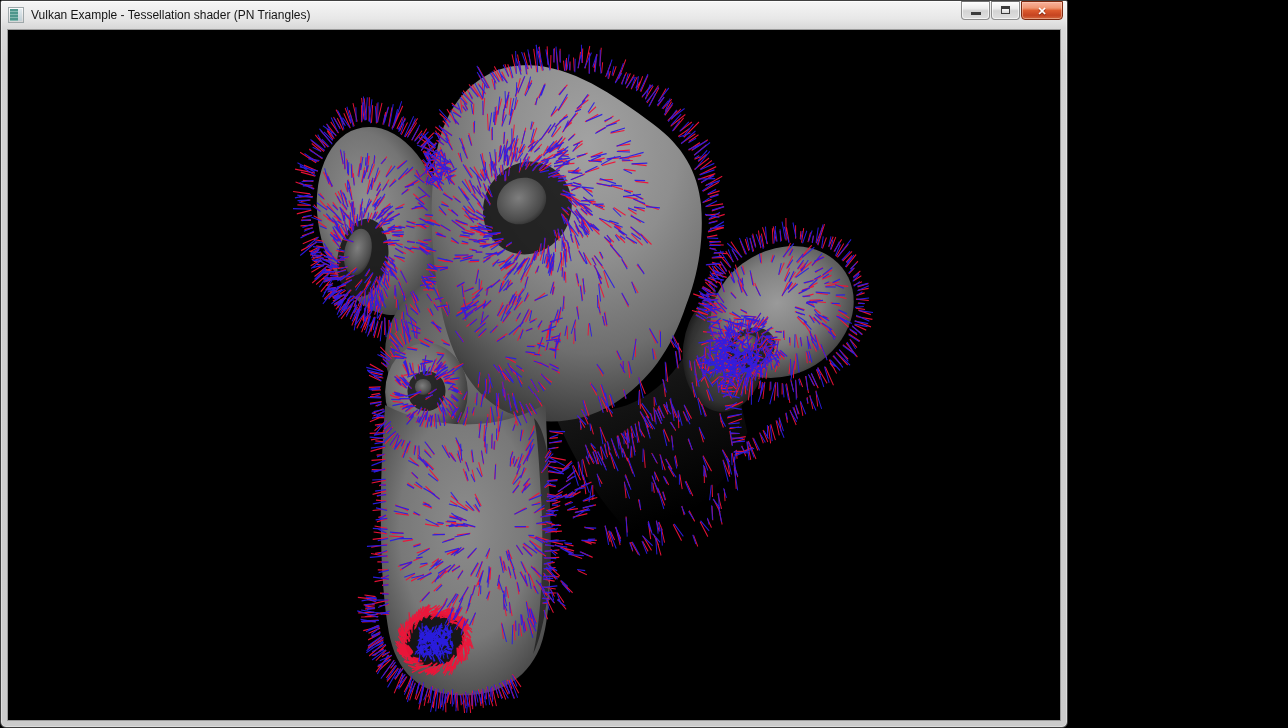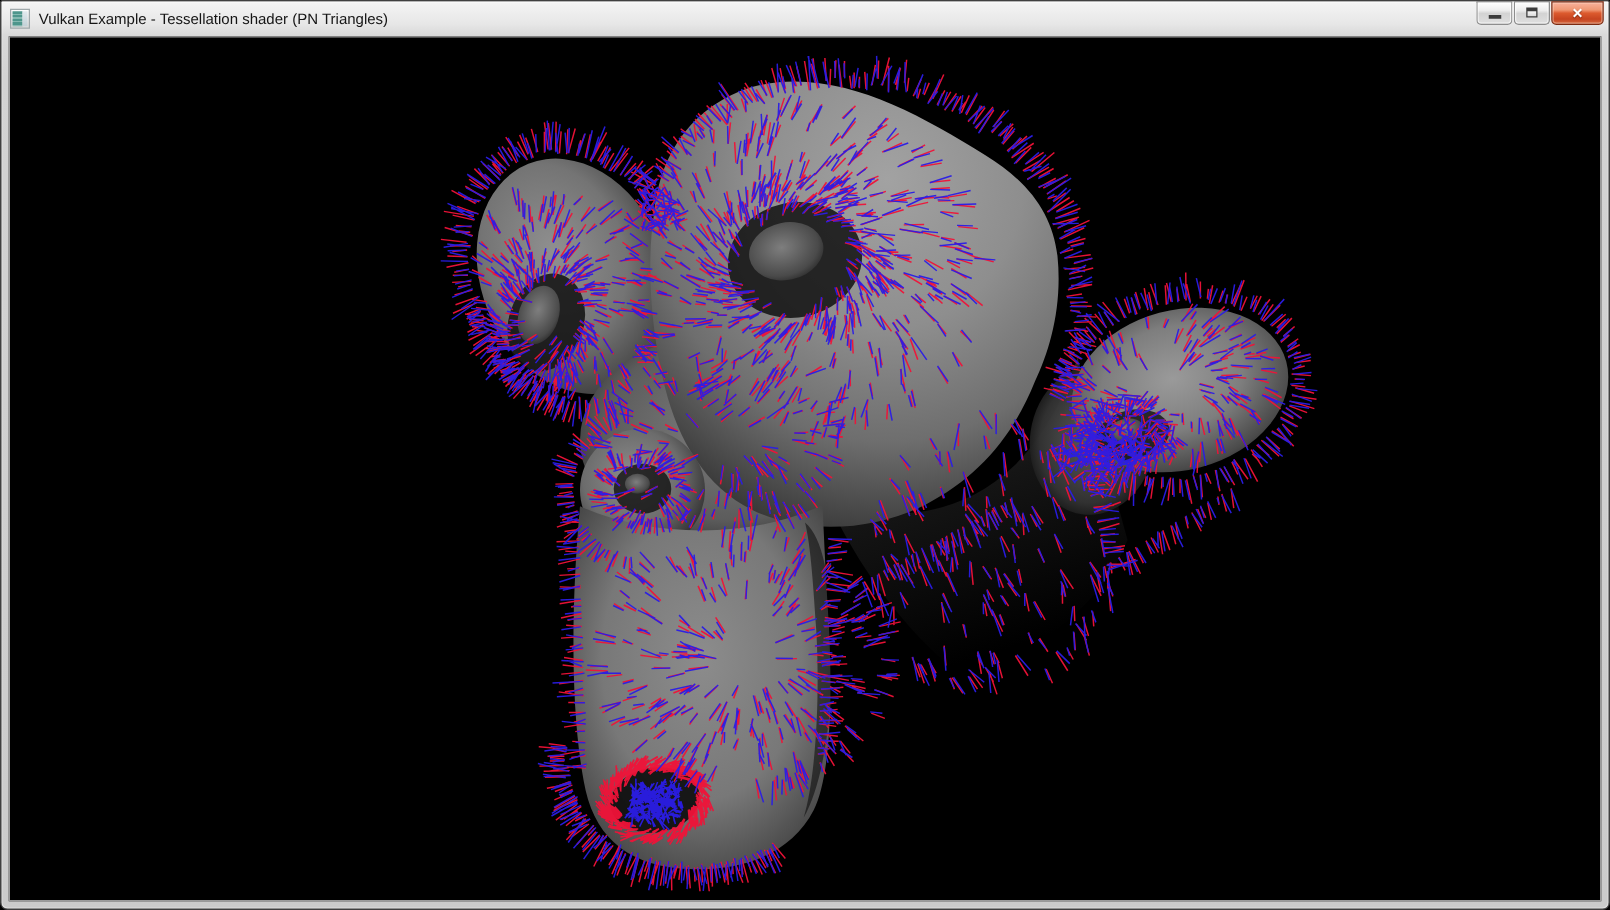--- a/index.html
+++ b/index.html
@@ -1,17 +1,17 @@
 <!DOCTYPE html>
 <html><head>
 <meta charset="utf-8">
 <style>
   html,body{margin:0;padding:0;background:#000;}
   body{width:1288px;height:728px;overflow:hidden;font-family:"Liberation Sans",sans-serif;}
-  .window{position:relative;width:1288px;height:728px;box-sizing:border-box;
+  .window{position:relative;width:1068px;height:728px;box-sizing:border-box;
     border:1px solid #404040;border-radius:2px 2px 6px 6px;
     background:linear-gradient(180deg,#f5f5f5 0px,#e7e7e7 18px,#d9d9d9 27px,#d3d3d3 60px,#cbcbcb 100%);
     box-shadow:inset 0 1px 0 rgba(255,255,255,.7), inset 0 0 0 1px rgba(255,255,255,.35);}
   .titlebar{position:absolute;left:0;top:0;right:0;height:28px;display:flex;align-items:center;
     font-size:12px;color:#151515;cursor:default;}
   .app-icon{width:16px;height:16px;margin:0 5px 0 7px;box-sizing:border-box;display:inline-block;position:relative;
     background:linear-gradient(#fdfdfd,#d8d8d8);border:1px solid #9fa8aa;flex:0 0 auto;}
   .app-icon-left{position:absolute;left:1px;top:1px;bottom:1px;width:8px;
     background:repeating-linear-gradient(180deg,#4e968c 0 2px,#85b9b1 2px 3px);}
   .app-icon::after{content:"";position:absolute;right:1px;top:1px;bottom:1px;width:4px;

